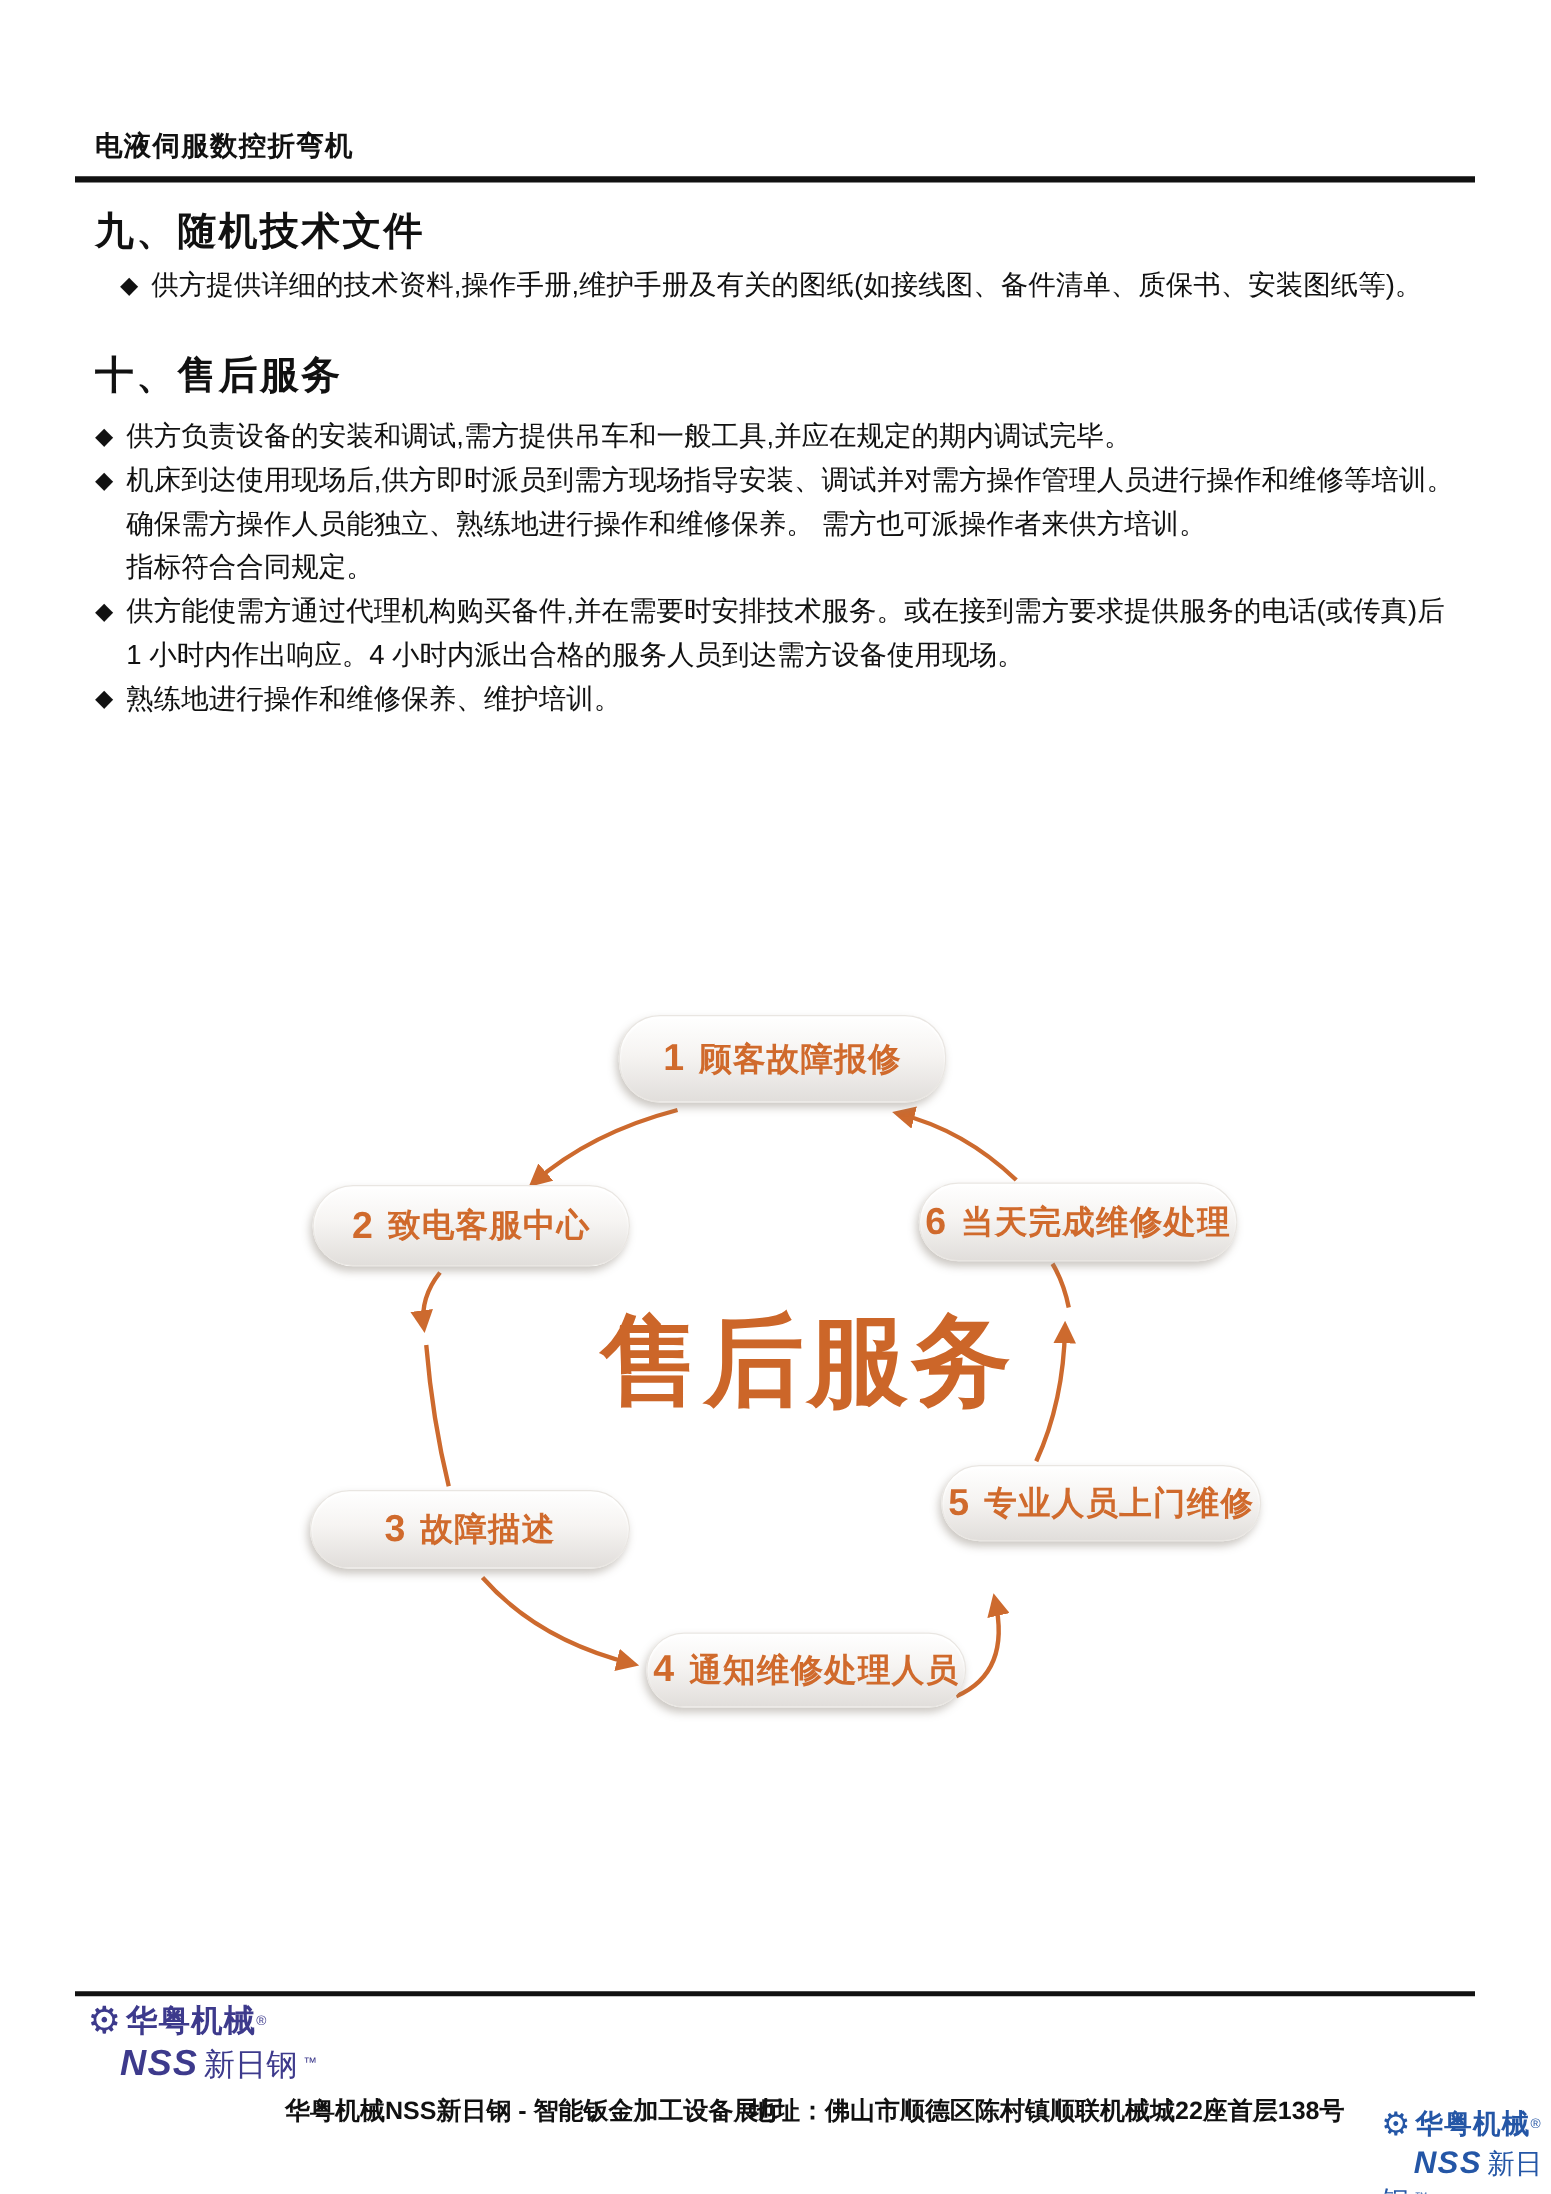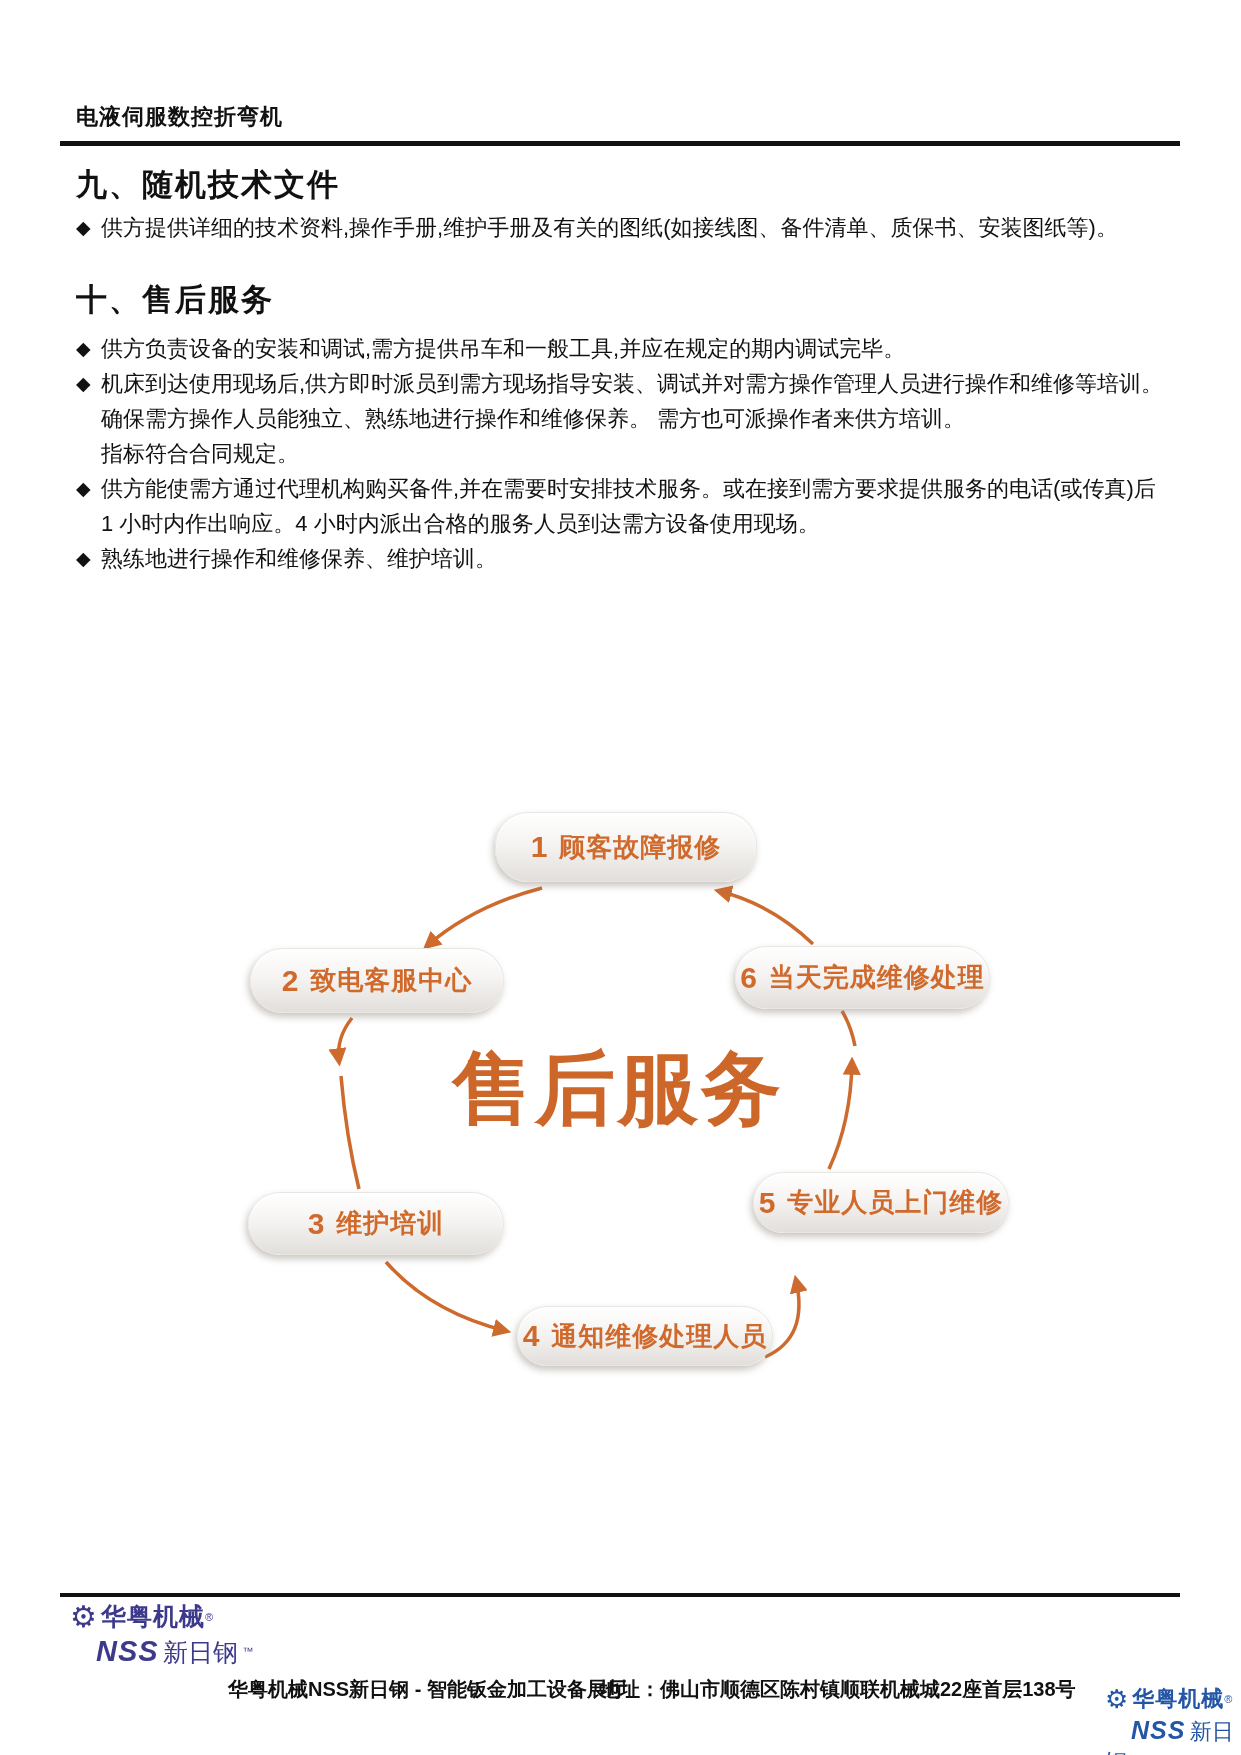--- a/index.html
+++ b/index.html
@@ -13,21 +13,21 @@
   .header-title{left:76px;top:102px;font-size:22px;font-weight:600;letter-spacing:1px;}
   .rule{left:60px;width:1120px;background:#111;}
   .rule-top{top:141px;height:5px;}
   .rule-footer{top:1593px;height:4px;}
 
   
   .sec-title{font-size:31px;font-weight:600;letter-spacing:2px;}
   .sec9-title{left:76px;top:164px;}
   .sec10-title{left:76px;top:279px;}
   .bodyblock{left:76px;width:1100px;}
-  .sec9-body{top:210px;}
+  .sec9-body{top:210px;margin-left:20px;}
   .sec10-body{top:331px;}
   .bline{height:35px;line-height:35px;font-size:22px;white-space:nowrap;}
   .mk{display:inline-block;width:25px;font-size:19px;vertical-align:1px;}
 
   
   .flow-svg{left:230px;top:780px;width:800px;height:600px;}
   .node{
     position:absolute;border-radius:33px;
     background:linear-gradient(180deg,#ffffff 0%,#f6f4f2 45%,#e1dedb 100%);
     border:1px solid #e9e6e2;
@@ -37,21 +37,21 @@
   }
   .node .num{font-size:30px;margin-right:12px;}
   .node .lbl{font-size:26px;letter-spacing:1px;}
   .n1{left:495px;top:812px;width:260px;height:68px;}
   .n2{left:250px;top:948px;width:252px;height:63px;}
   .n3{left:248px;top:1192px;width:254px;height:61px;}
   .n4{left:517px;top:1306px;width:254px;height:58px;}
   .n5{left:753px;top:1172px;width:254px;height:59px;}
   .n6{left:735px;top:946px;width:253px;height:61px;}
   .flow-center{
-    left:452px;top:1036px;width:360px;text-align:left;
+    left:452px;top:1036px;width:360px;text-align:right;
     font-family:"DejaVu Serif","Liberation Serif",serif;font-weight:bold;
     font-size:80px;color:#cc6629;letter-spacing:3px;white-space:nowrap;
   }
 
   
   .footer-text{font-size:20px;font-weight:700;line-height:33px;white-space:pre-wrap;}
   .fcol1{left:228px;top:1607px;}
   .fcol2{left:600px;top:1607px;}
   .flogo{color:#3d3a8c;left:70px;top:1600px;}
   .flogo2{color:#2456a6;left:1105px;top:1684px;}
@@ -112,21 +112,21 @@
 <div class="node n1">
   <span class="num">1</span>
   <span class="lbl">顾客故障报修</span>
 </div>
 <div class="node n2">
   <span class="num">2</span>
   <span class="lbl">致电客服中心</span>
 </div>
 <div class="node n3">
   <span class="num">3</span>
-  <span class="lbl">维护培训</span>
+  <span class="lbl">故障描述</span>
 </div>
 <div class="node n4">
   <span class="num">4</span>
   <span class="lbl">通知维修处理人员</span>
 </div>
 <div class="node n5">
   <span class="num">5</span>
   <span class="lbl">专业人员上门维修</span>
 </div>
 <div class="node n6">

